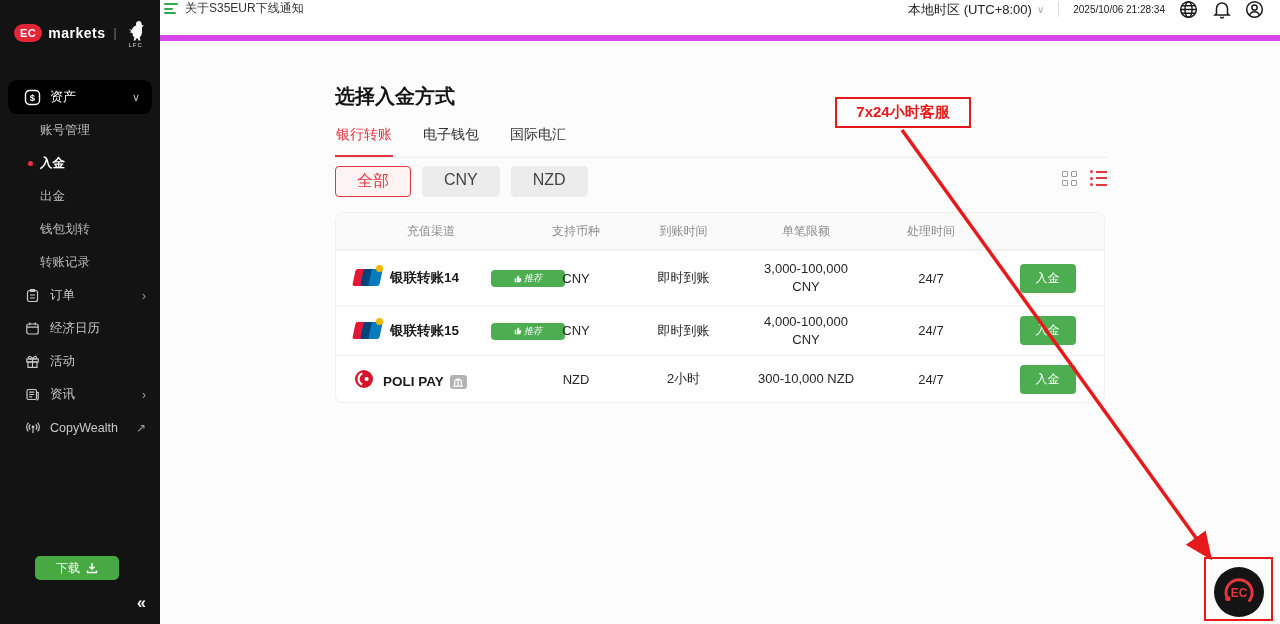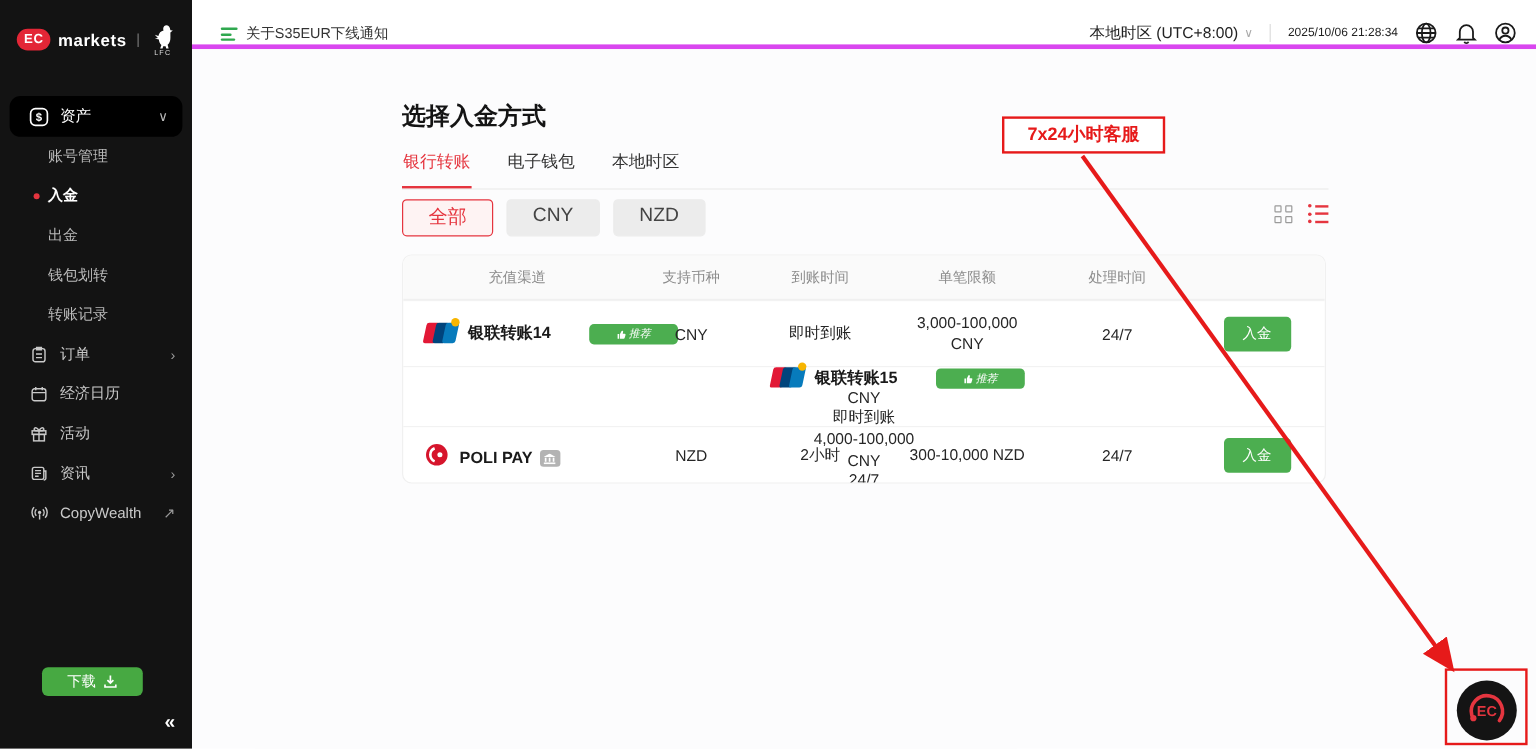--- a/index.html
+++ b/index.html
@@ -27,22 +27,22 @@
   .nav-item { height:33px; display:flex; align-items:center; padding:0 14px 0 24px; font-size:12.5px; color:#c9c9c9; cursor:pointer; }
   .nav-item .ic { width:17px; height:17px; margin-right:9px; flex:none; display:flex; align-items:center; justify-content:center; }
   .nav-item .grow { flex:1; }
   .nav-item .chev { color:#9a9a9a; font-size:12px; }
 
   .download-btn { position:absolute; left:35px; top:556px; width:84px; height:24px; background:#47a942; color:#fff;
     border:none; border-radius:5px; font-size:12px; display:flex; align-items:center; justify-content:center; gap:6px; cursor:pointer; font-family:inherit; }
   .collapse { position:absolute; right:14px; top:594px; color:#fff; font-size:16px; font-weight:bold; cursor:pointer; }
 
   
-  .topbar { position:absolute; left:160px; top:0; right:0; height:41px; background:#fff; border-bottom:4px solid #d946ef;
-    display:flex; align-items:flex-end; padding:0 16px 0 24px; }
+  .topbar { position:absolute; left:160px; top:0; right:0; height:41px; background:#fff; border-bottom:6px solid #d946ef;
+    display:flex; align-items:flex-start; padding:0 16px 0 4px; }
   .announce { display:flex; align-items:center; gap:7px; cursor:pointer; }
   .announce-ic { display:flex; flex-direction:column; gap:2.5px; }
   .announce-ic span { height:2px; background:#2fa84f; border-radius:1px; display:block; }
   .announce-ic span:nth-child(1){ width:14px; } .announce-ic span:nth-child(2){ width:9px; } .announce-ic span:nth-child(3){ width:12px; }
   .announce-text { font-size:12px; color:#333; }
   .top-right { margin-left:auto; display:flex; align-items:center; gap:14px; }
   .tz { font-size:13px; color:#222; display:flex; align-items:center; gap:5px; cursor:pointer; }
   .tz .chev { color:#aaa; font-size:10px; }
   .top-div { width:1px; height:15px; background:#ddd; }
   .clock { font-size:10px; color:#222; }
@@ -64,21 +64,21 @@
   .list-ic i { display:flex; align-items:center; gap:3px; }
   .list-ic i::before { content:""; width:3px; height:3px; border-radius:50%; background:#e5353f; }
   .list-ic i::after { content:""; width:11px; height:2px; background:#e5353f; }
 
   .table { position:absolute; left:175px; top:171px; width:770px; background:#fff; border:1px solid #f0f0f0; border-radius:8px; overflow:hidden; }
   .thead { display:flex; height:37px; background:#fafafa; border-bottom:1px solid #f0f0f0; align-items:center; }
   .th { font-size:12px; color:#8c8c8c; text-align:center; }
   .c1{ width:190px; } .c2{ width:100px; } .c3{ width:115px; } .c4{ width:130px; } .c5{ width:120px; } .c6{ width:113px; }
   .trow { display:flex; align-items:center; border-top:1px solid #f2f2f2; }
   .trow:first-of-type { border-top:none; }
-  .r1{ height:55px; } .r2{ height:50px;flex-direction:column; } .r3{ height:47px; }
+  .r1{ height:55px; } .r2{ height:50px; } .r3{ height:47px; }
   .cell { text-align:center; font-size:13px; color:#262626; }
   .chan { display:flex; align-items:flex-end; padding-left:18px; white-space:nowrap; overflow:visible; }
   .chan .nm { font-size:13.5px; font-weight:bold; color:#1a1a1a; margin:0 6px 0 9px; }
   .plogo { position:relative; width:27px; height:18px; flex:none; }
   .plogo .band { position:absolute; top:0; height:17px; width:11px; border-radius:2px; transform:skewX(-12deg); }
   .plogo .b1 { left:0; background:#e21836; } .plogo .b2 { left:8px; background:#00447c; } .plogo .b3 { left:16px; background:#077bbc; }
   .plogo .ndot { position:absolute; right:-2px; top:-4px; width:7px; height:7px; border-radius:50%; background:#f7b500; }
   .poli { width:20px; height:20px; flex:none; }
   .badge-green { display:inline-flex; align-items:center; gap:2px; background:#4cae50; color:#fff; border-radius:4px;
     font-size:9px; padding:2px 23px; font-style:normal;margin-left:26px; }
@@ -238,21 +238,21 @@
       </span>
     </div>
   </header>
 
   <main class="content">
     <h1 class="page-title">选择入金方式</h1>
 
     <div class="tabs">
       <span class="tab active">银行转账</span>
       <span class="tab">电子钱包</span>
-      <span class="tab">本地时区</span>
+      <span class="tab">国际电汇</span>
     </div>
 
     <div class="chips">
       <span class="chip active">全部</span>
       <span class="chip">CNY</span>
       <span class="chip">NZD</span>
     </div>
 
     <div class="view-toggles">
       <span class="grid-ic">

